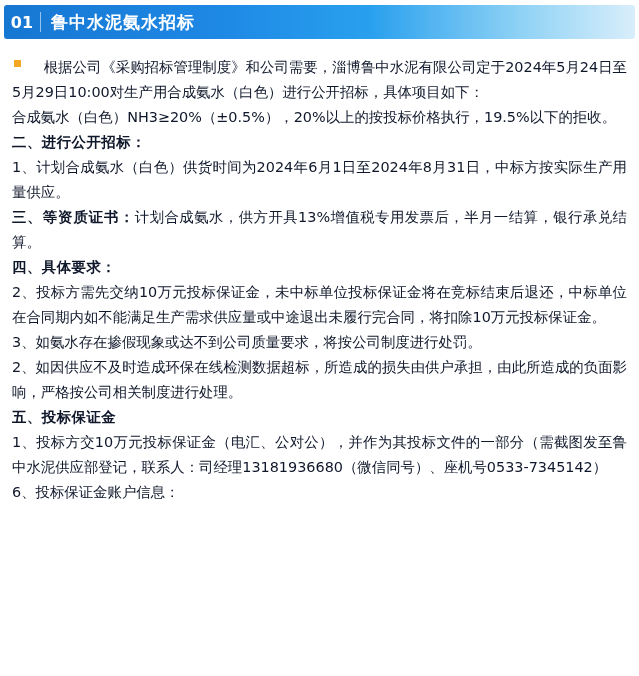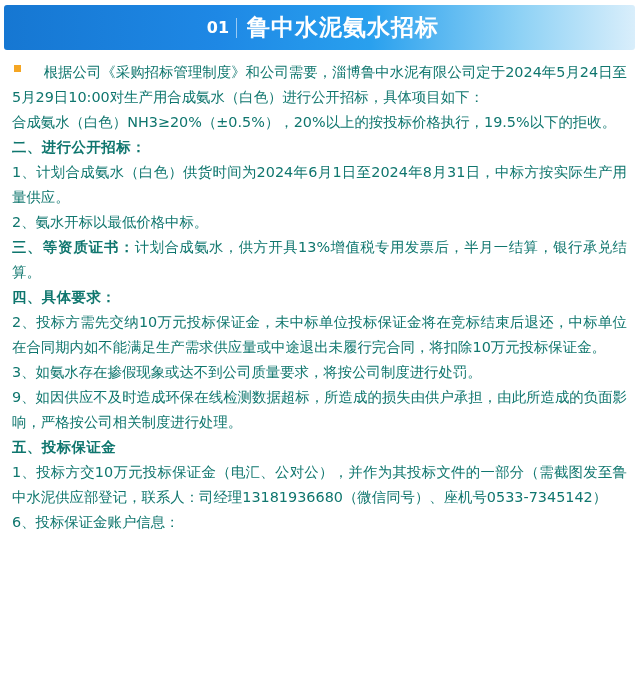--- a/index.html
+++ b/index.html
@@ -17,61 +17,61 @@
   #page {
     position: relative;
     width: 639px;
     height: 676px;
     box-sizing: border-box;
   }
 
   
   .header {
     position: relative;
-    height: 45px;
+    height: 34px;
     margin: 5px 4px 0 4px;
     background: linear-gradient(90deg, #1677d2 0%, #1e88e5 34%, #29a0ee 58%, #8fd2f5 82%, #d9eefb 100%);
     border-radius: 3px;
     display: flex;
     align-items: center;
     overflow: hidden;
-    justify-content: center;
   }
   .header .num {
     width: 36px;
     flex: 0 0 36px;
     text-align: center;
     color: #ffffff;
     font-size: 16px;
     font-weight: bold;
     letter-spacing: 0px;
     font-family: "DejaVu Sans", "Liberation Sans", sans-serif;
   }
   .header .divider {
     width: 1px;
     height: 20px;
     background: rgba(255,255,255,0.55);
     flex: 0 0 1px;
   }
   .header .title {
     padding-left: 10px;
     color: #ffffff;
-    font-size: 23px;
+    font-size: 17px;
     font-weight: bold;
     letter-spacing: 1px;
     white-space: nowrap;
   }
 
   
   .content {
     position: relative;
     padding: 10px 12px 0 12px;
     font-size: 14.4px;
     line-height: 25px;
-    color: #0f766e;
+    color: #0f172a;
+    margin-top: 6px;
   }
   .bullet {
     position: absolute;
     left: 14px;
     top: 15px;
     width: 7px;
     height: 7px;
     background: #f5a623;
   }
   p {
@@ -100,27 +100,26 @@
 
   <div class="content">
     <span class="bullet"></span>
 
     <p class="p-indent">根据公司《采购招标管理制度》和公司需要，淄博鲁中水泥有限公司定于2024年5月24日至5月29日10:00对生产用合成氨水（白色）进行公开招标，具体项目如下：</p>
 
     <p>合成氨水（白色）NH3≥20%（±0.5%），20%以上的按投标价格执行，19.5%以下的拒收。</p>
 
     <p class="heading">二、进行公开招标：</p>
     <p>1、计划合成氨水（白色）供货时间为2024年6月1日至2024年8月31日，中标方按实际生产用量供应。</p>
-    <p>2、氨水开标以最低价格中标。</p>
 
     <p><span class="heading">三、等资质证书：</span><span>计划合成氨水，供方开具13%增值税专用发票后，半月一结算，银行承兑结算。</span></p>
 
     <p class="heading">四、具体要求：</p>
     <p>2、投标方需先交纳10万元投标保证金，未中标单位投标保证金将在竞标结束后退还，中标单位在合同期内如不能满足生产需求供应量或中途退出未履行完合同，将扣除10万元投标保证金。</p>
     <p>3、如氨水存在掺假现象或达不到公司质量要求，将按公司制度进行处罚。</p>
-    <p>9、如因供应不及时造成环保在线检测数据超标，所造成的损失由供户承担，由此所造成的负面影响，严格按公司相关制度进行处理。</p>
+    <p>2、如因供应不及时造成环保在线检测数据超标，所造成的损失由供户承担，由此所造成的负面影响，严格按公司相关制度进行处理。</p>
 
     <p class="heading">五、投标保证金</p>
     <p>1、投标方交10万元投标保证金（电汇、公对公），并作为其投标文件的一部分（需截图发至鲁中水泥供应部登记，联系人：司经理13181936680（微信同号）、座机号0533-7345142）</p>
     <p>6、投标保证金账户信息：</p>
   </div>
 
 </div>
 
 </body></html>

